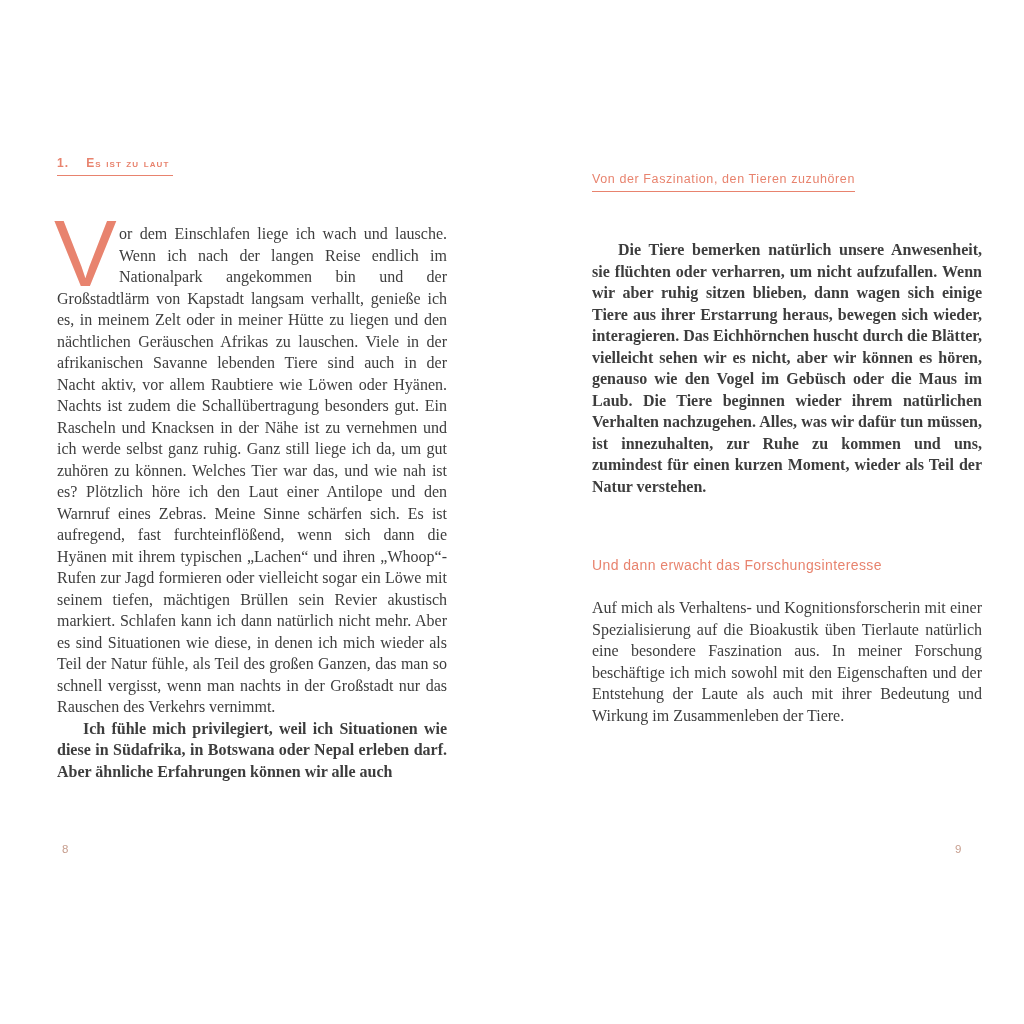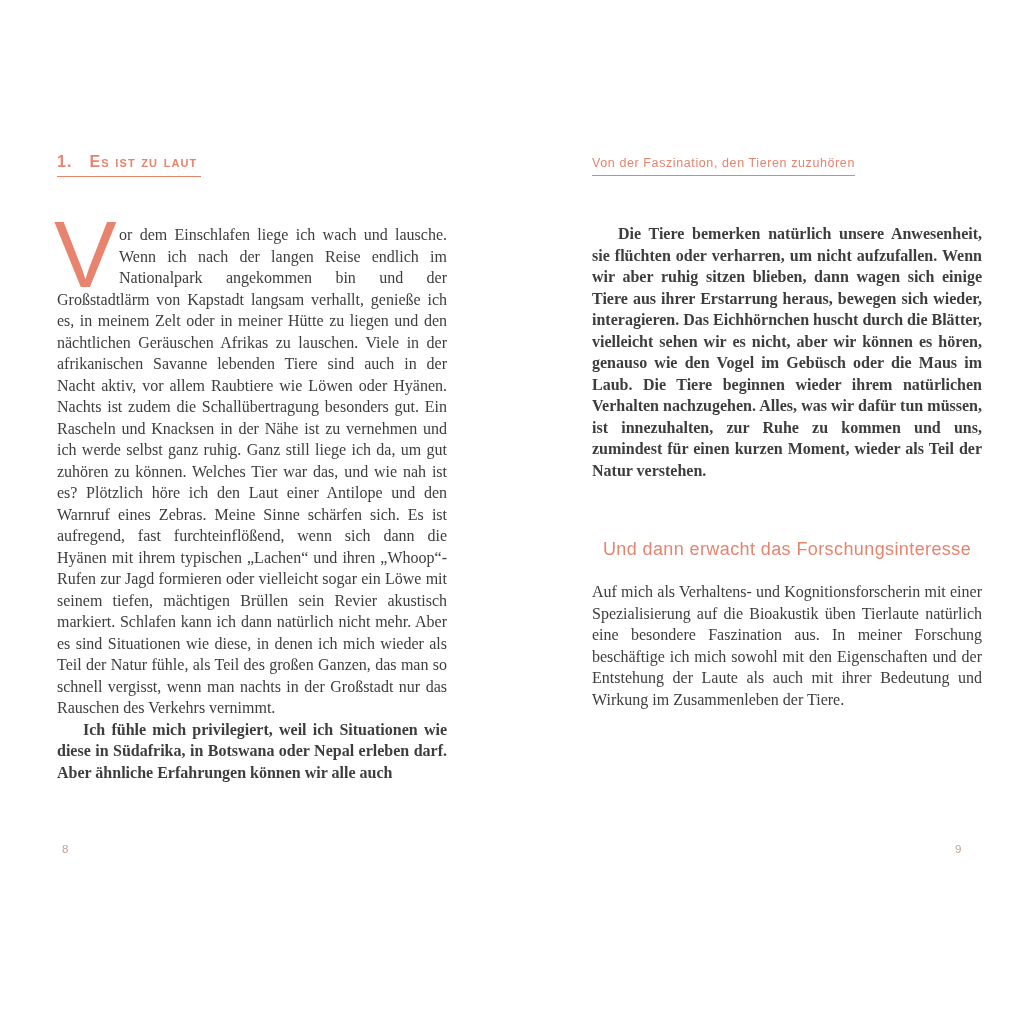--- a/index.html
+++ b/index.html
@@ -17,32 +17,32 @@
     background: var(--background);
     font-family: "Liberation Serif", serif;
     overflow: hidden;
   }
   .page {
     position: absolute;
     top: 153px;
     width: 390px;
   }
   .page-left  { left: 57px;  }
-  .page-right { left: 592px; }
+  .page-right { left: 592px; margin-top: 16px; }
 
   .running-header {
     display: inline-block;
     font-family: "Liberation Sans", sans-serif;
     color: var(--accent);
     border-bottom: 1.5px solid var(--accent);
     padding-bottom: 5px;
     white-space: nowrap;
   }
   .page-left .running-header {
-    font-size: 16px;
+    font-size: 12px;
     font-weight: 700;
     font-variant: small-caps;
     letter-spacing: 1.1px;
     padding-right: 4px;
   }
   .chap-num { display: inline-block; margin-right: 17px; }
   .page-right .running-header {
     font-size: 12.5px;
     font-weight: 400;
     letter-spacing: 0.6px;
@@ -69,26 +69,26 @@
     font-family: "Liberation Sans", sans-serif;
     font-size: 94px;
     line-height: 1;
     font-weight: 400;
     color: var(--accent);
   }
 
   .section-heading {
     font-family: "Liberation Sans", sans-serif;
     color: var(--accent);
-    font-size: 18px;
+    font-size: 14px;
     line-height: 24px;
     font-weight: 500;
     letter-spacing: 0.4px;
     margin: 56px 0 20px 0;
-    text-align: center;
+    text-align: left;
   }
 
   .pagenum {
     position: absolute;
     top: 843px;
     font-family: "Liberation Sans", sans-serif;
     font-size: 11.5px;
     letter-spacing: 0.5px;
     color: var(--page-number);
   }

